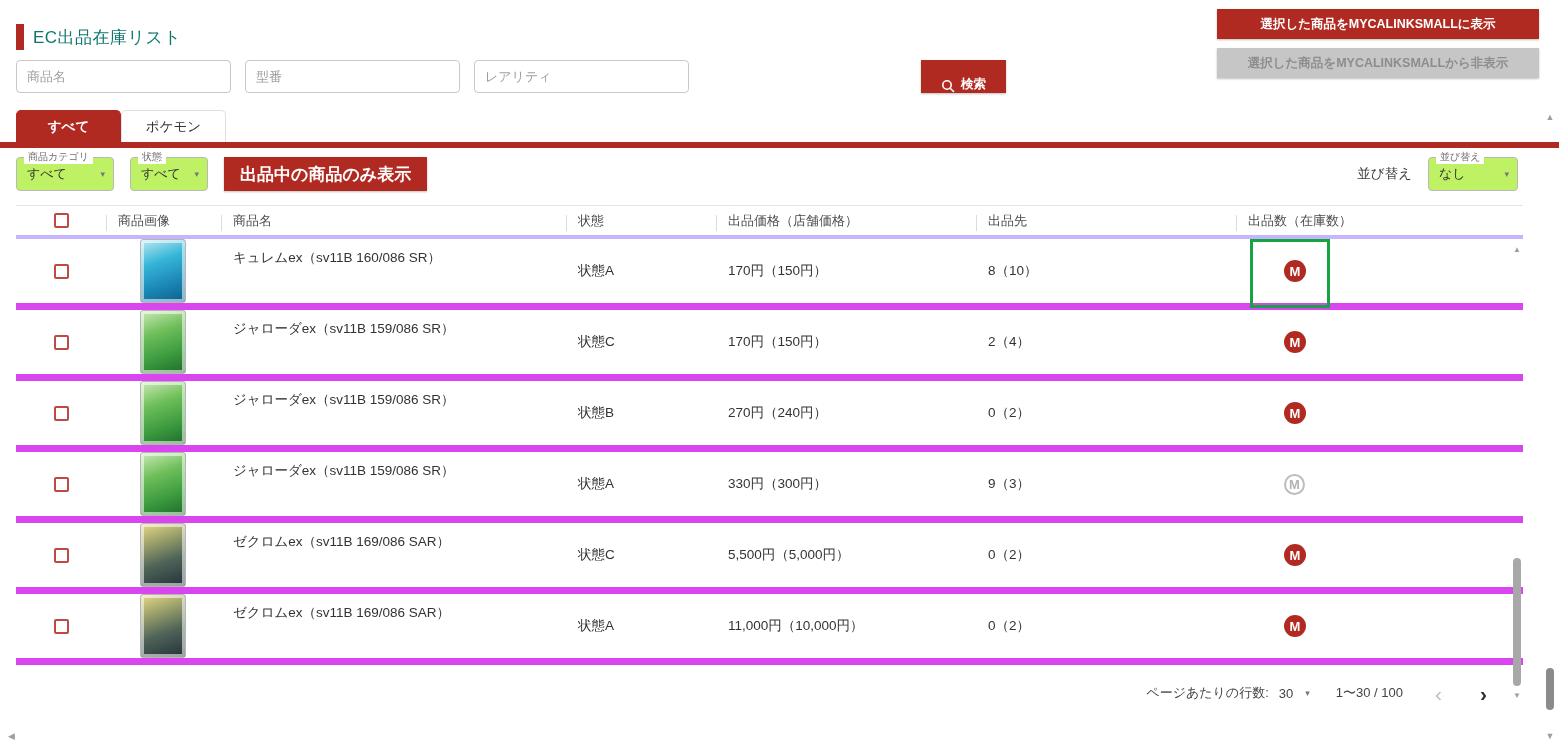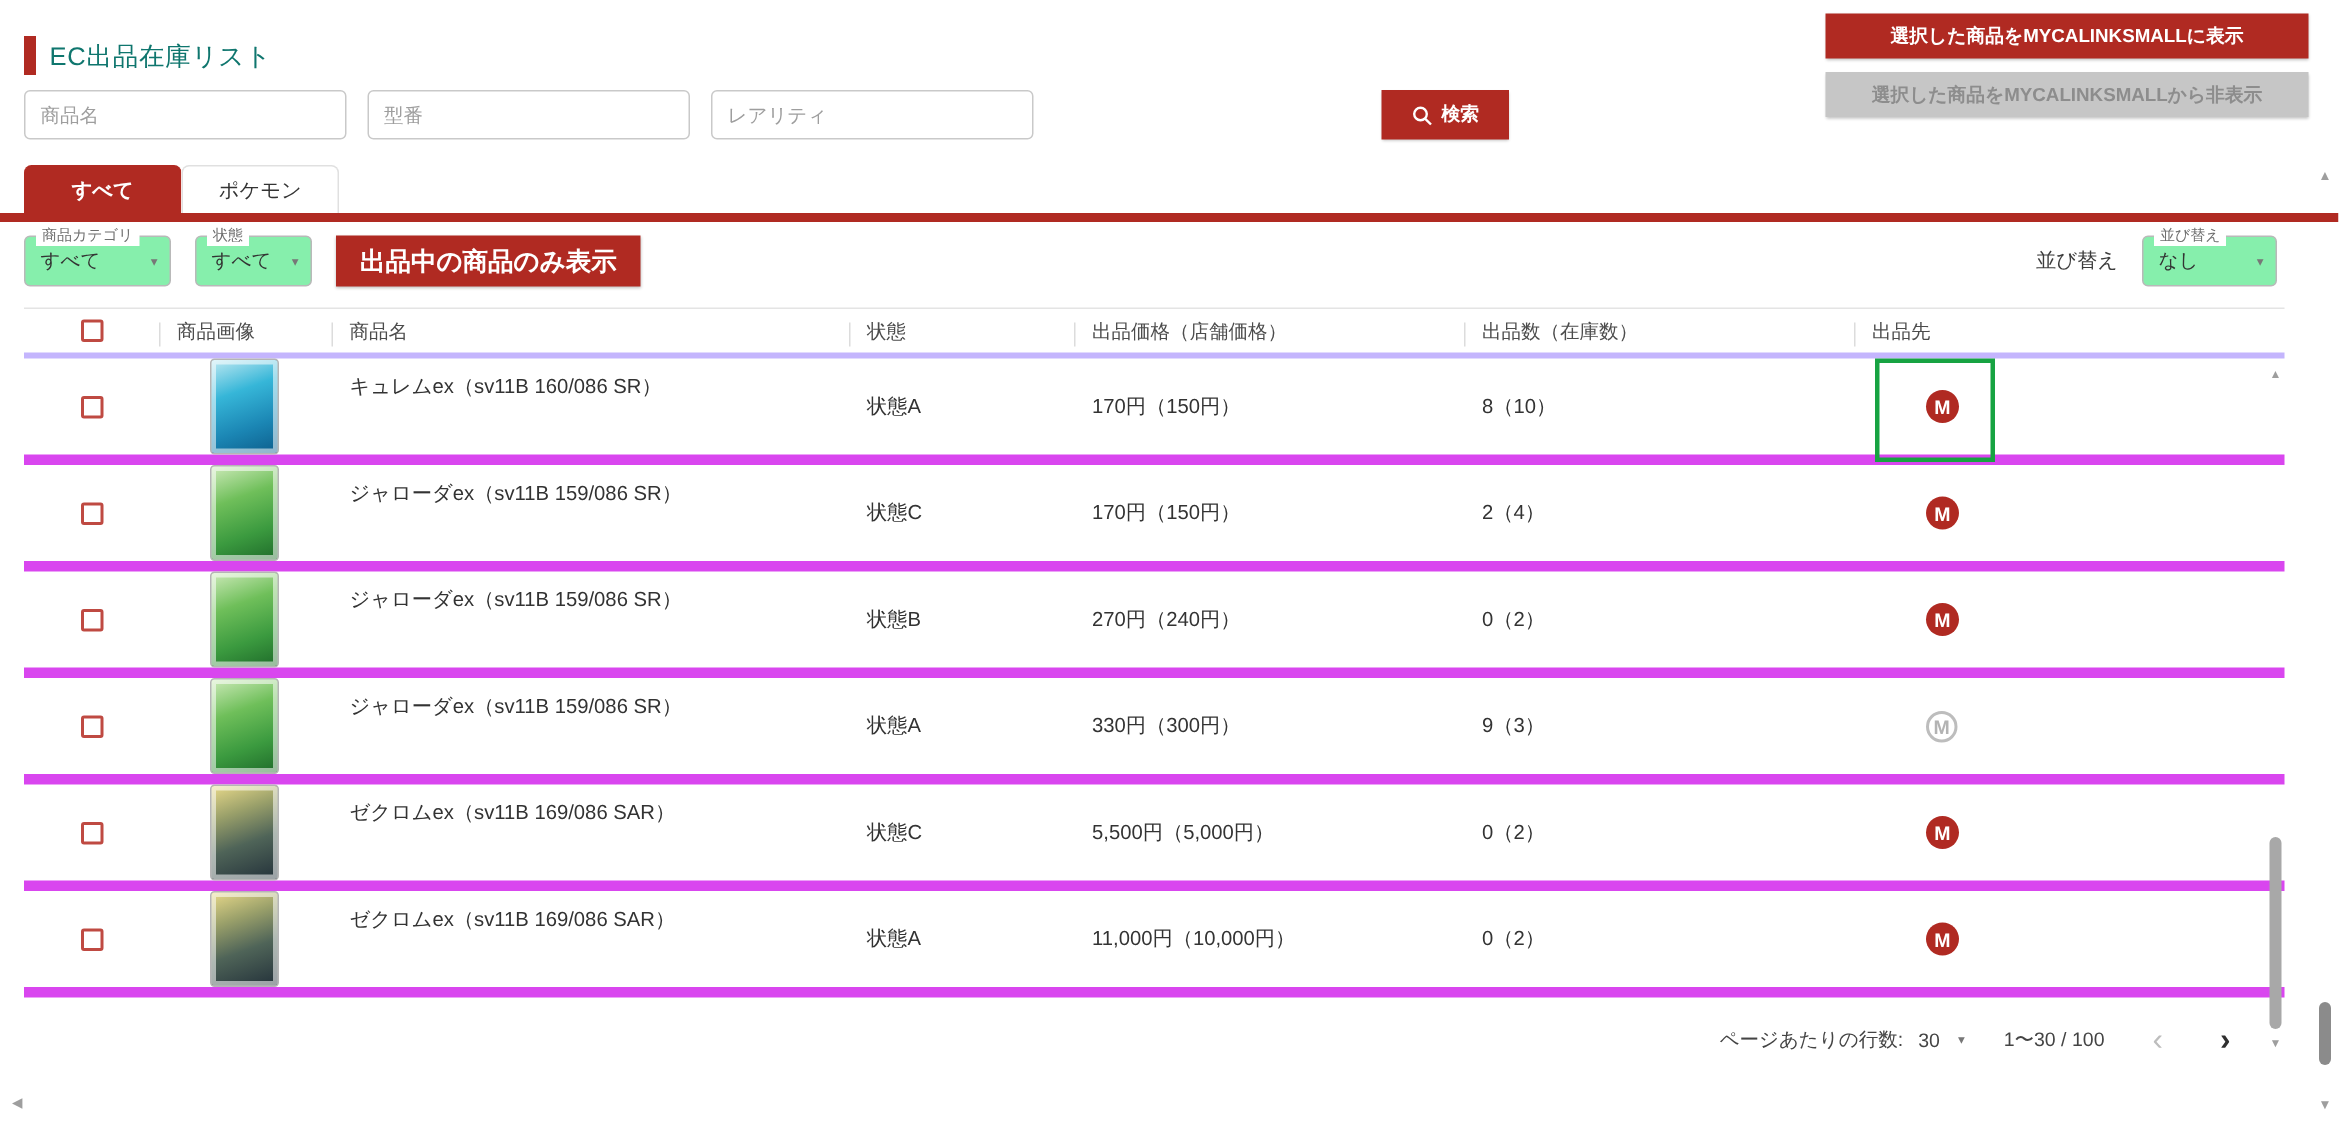--- a/index.html
+++ b/index.html
@@ -21,34 +21,34 @@
   .btn-red { background:#b02a22; color:#fff; }
   .btn-gray { background:#c6c6c6; color:#8d8d8d; }
 
   
   .search-row { position:absolute; left:16px; top:60px; display:flex; gap:14px; align-items:center; }
   .search-row input {
     width:215px; height:33px; border:1px solid #c9c9c9; border-radius:4px;
     padding:0 10px; font-size:13px; font-family:inherit; color:#333; outline:none;
   }
   .search-row input::placeholder { color:#9e9e9e; }
-  .btn-search { width:85px; height:33px; display:flex; align-items:center; justify-content:center; gap:6px;
+  .btn-search { width:85px; height:33px; display:flex; align-items:flex-end; justify-content:center; gap:6px;
                 background:#b02a22; color:#fff; margin-left:218px; }
   .btn-search svg { display:block; }
 
   
   .tabs { position:absolute; left:16px; top:110px; display:flex; }
   .tab { width:105px; height:32px; display:flex; align-items:center; justify-content:center;
          font-size:13.5px; border-radius:5px 5px 0 0; cursor:pointer; border:1px solid #e0e0e0; border-bottom:none; background:#fff; color:#333; }
   .tab.active { background:#b02a22; color:#fff; font-weight:bold; border-color:#b02a22; }
   .tab-bar { position:absolute; left:0; top:142px; width:1559px; height:6px; background:#b02a22; }
 
   
   .filter-row { position:absolute; left:16px; top:157px; display:flex; align-items:center; gap:16px; }
-  .fselect { position:relative; height:34px; border:1px solid #b9b9b9; border-radius:4px; background:#86efac;
+  .fselect { position:relative; height:34px; border:1px solid #b9b9b9; border-radius:4px; background:#bef264;
              display:flex; align-items:center; justify-content:space-between; padding:0 8px 0 10px; cursor:pointer; }
   .fselect .flabel { position:absolute; top:-8px; left:7px; background:#fff; padding:0 4px; font-size:10px; color:#6f6f6f; }
   .fselect .val { font-size:13px; color:#333; }
   .caret { font-size:9px; color:#777; margin-left:8px; }
   .w-cat { width:98px; }
   .w-status { width:78px; }
   .btn-listed { height:34px; padding:0 16px; font-size:17px; }
 
   .sort-area { position:absolute; right:41px; top:157px; display:flex; align-items:center; gap:16px; }
   .sort-text { font-size:13.5px; color:#3c3c3c; }
@@ -170,22 +170,22 @@
 
   <div class="table">
     <div class="thead">
       <div class="th th-check">
         <span class="checkbox"></span>
       </div>
       <div class="th">商品画像</div>
       <div class="th">商品名</div>
       <div class="th">状態</div>
       <div class="th">出品価格（店舗価格）</div>
+      <div class="th">出品先</div>
       <div class="th">出品数（在庫数）</div>
-      <div class="th">出品先</div>
     </div>
     <div>
     <div class="trow">
       <div class="td td-check">
         <span class="checkbox"></span>
       </div>
       <div class="td">
         <div class="card card--kyurem"></div>
       </div>
       <div class="td td-name">キュレムex（sv11B 160/086 SR）</div>

